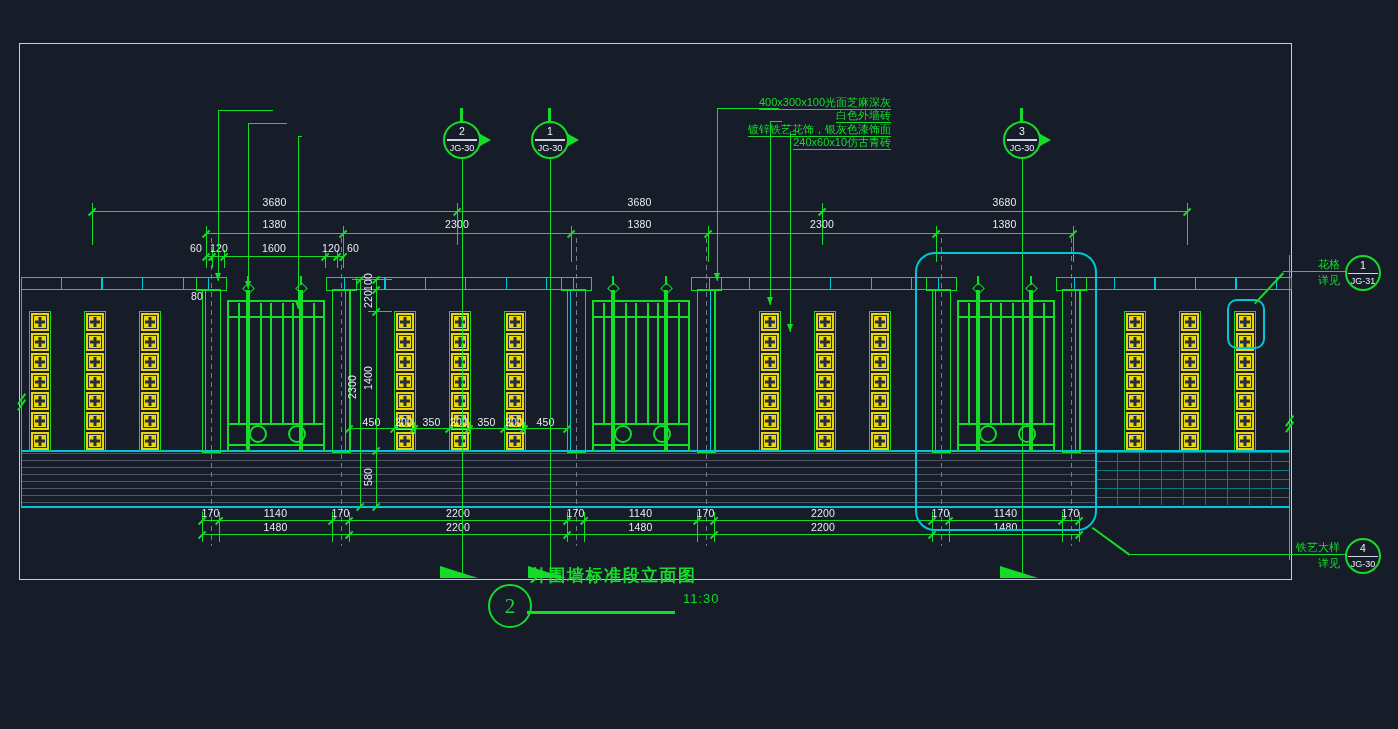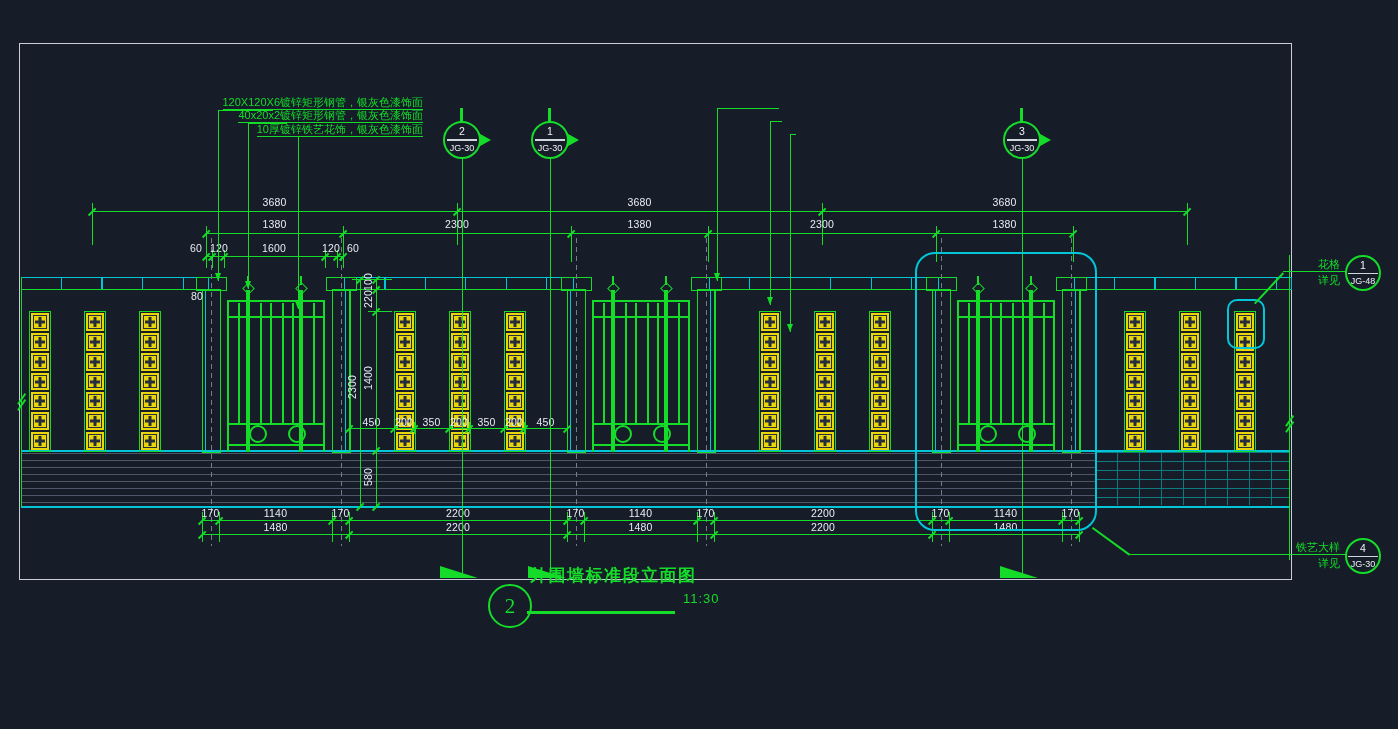--- a/index.html
+++ b/index.html
@@ -28,26 +28,27 @@
   .title-text{color:#14dc28;font-size:17px;font-weight:bold;letter-spacing:1.5px;white-space:nowrap;}
   .scale-text{color:#14dc28;font-size:13px;letter-spacing:1px;}
 </style>
 </head>
 <body>
 
 <div id="canvas">
 
   <div class="abs" style="left:19px;top:43px;width:1271px;height:535px;border:1.5px solid #c9ced6;"></div>
 
-  <div class="abs" style="left:160px;top:96px;width:263px;">
-    <div class="annline grntxt"><span>120X120X6镀锌矩形钢管，银灰色漆饰面</span></div>
-    <div class="annline grntxt"><span>40x20x2镀锌矩形钢管，银灰色漆饰面</span></div>
-    <div class="annline grntxt"><span>10厚镀锌铁艺花饰，银灰色漆饰面</span></div>
-  </div>
-
+
+  <div class="abs" style="left:640px;top:96px;width:251px;">
+    <div class="annline grntxt"><span>400x300x100光面芝麻深灰</span></div>
+    <div class="annline grntxt"><span>白色外墙砖</span></div>
+    <div class="annline grntxt"><span>镀锌铁艺花饰，银灰色漆饰面</span></div>
+    <div class="annline grntxt"><span>240x60x10仿古青砖</span></div>
+  </div>
 
   <div class="bubble" style="left:443px;top:121px;">
     <div class="btail"></div>
     <div class="btri"></div>
     <div class="bcirc">
       <div class="bnum">2</div>
       <div class="bdivider"></div>
       <div class="bsheet">JG-30</div>
     </div>
   </div>
@@ -68,21 +69,21 @@
       <div class="bdivider"></div>
       <div class="bsheet">JG-30</div>
     </div>
   </div>
 
   <div class="abs grntxt" style="left:1240px;top:257px;width:100px;text-align:right;">花格</div>
   <div class="abs grntxt" style="left:1240px;top:273px;width:100px;text-align:right;">详见</div>
   <div class="dcirc" style="left:1345px;top:255px;">
     <div class="bnum">1</div>
     <div class="bdivider"></div>
-    <div class="bsheet">JG-48</div>
+    <div class="bsheet">JG-31</div>
   </div>
 
   <div class="abs grntxt" style="left:1240px;top:540px;width:100px;text-align:right;">铁艺大样</div>
   <div class="abs grntxt" style="left:1240px;top:556px;width:100px;text-align:right;">详见</div>
   <div class="dcirc" style="left:1345px;top:538px;">
     <div class="bnum">4</div>
     <div class="bdivider"></div>
     <div class="bsheet">JG-30</div>
   </div>
 

